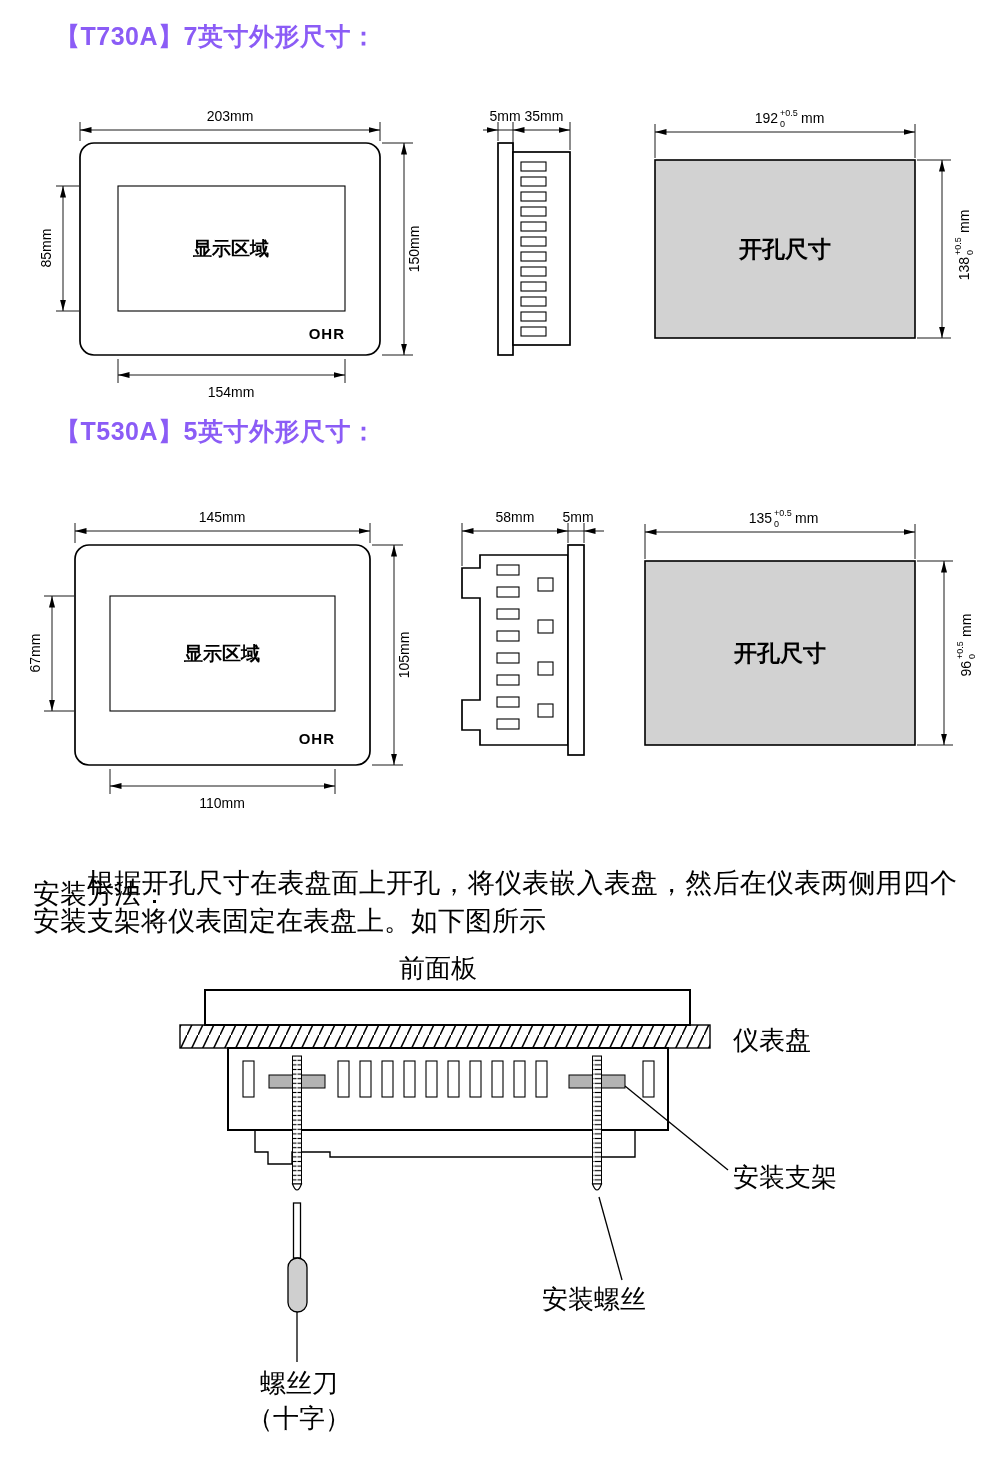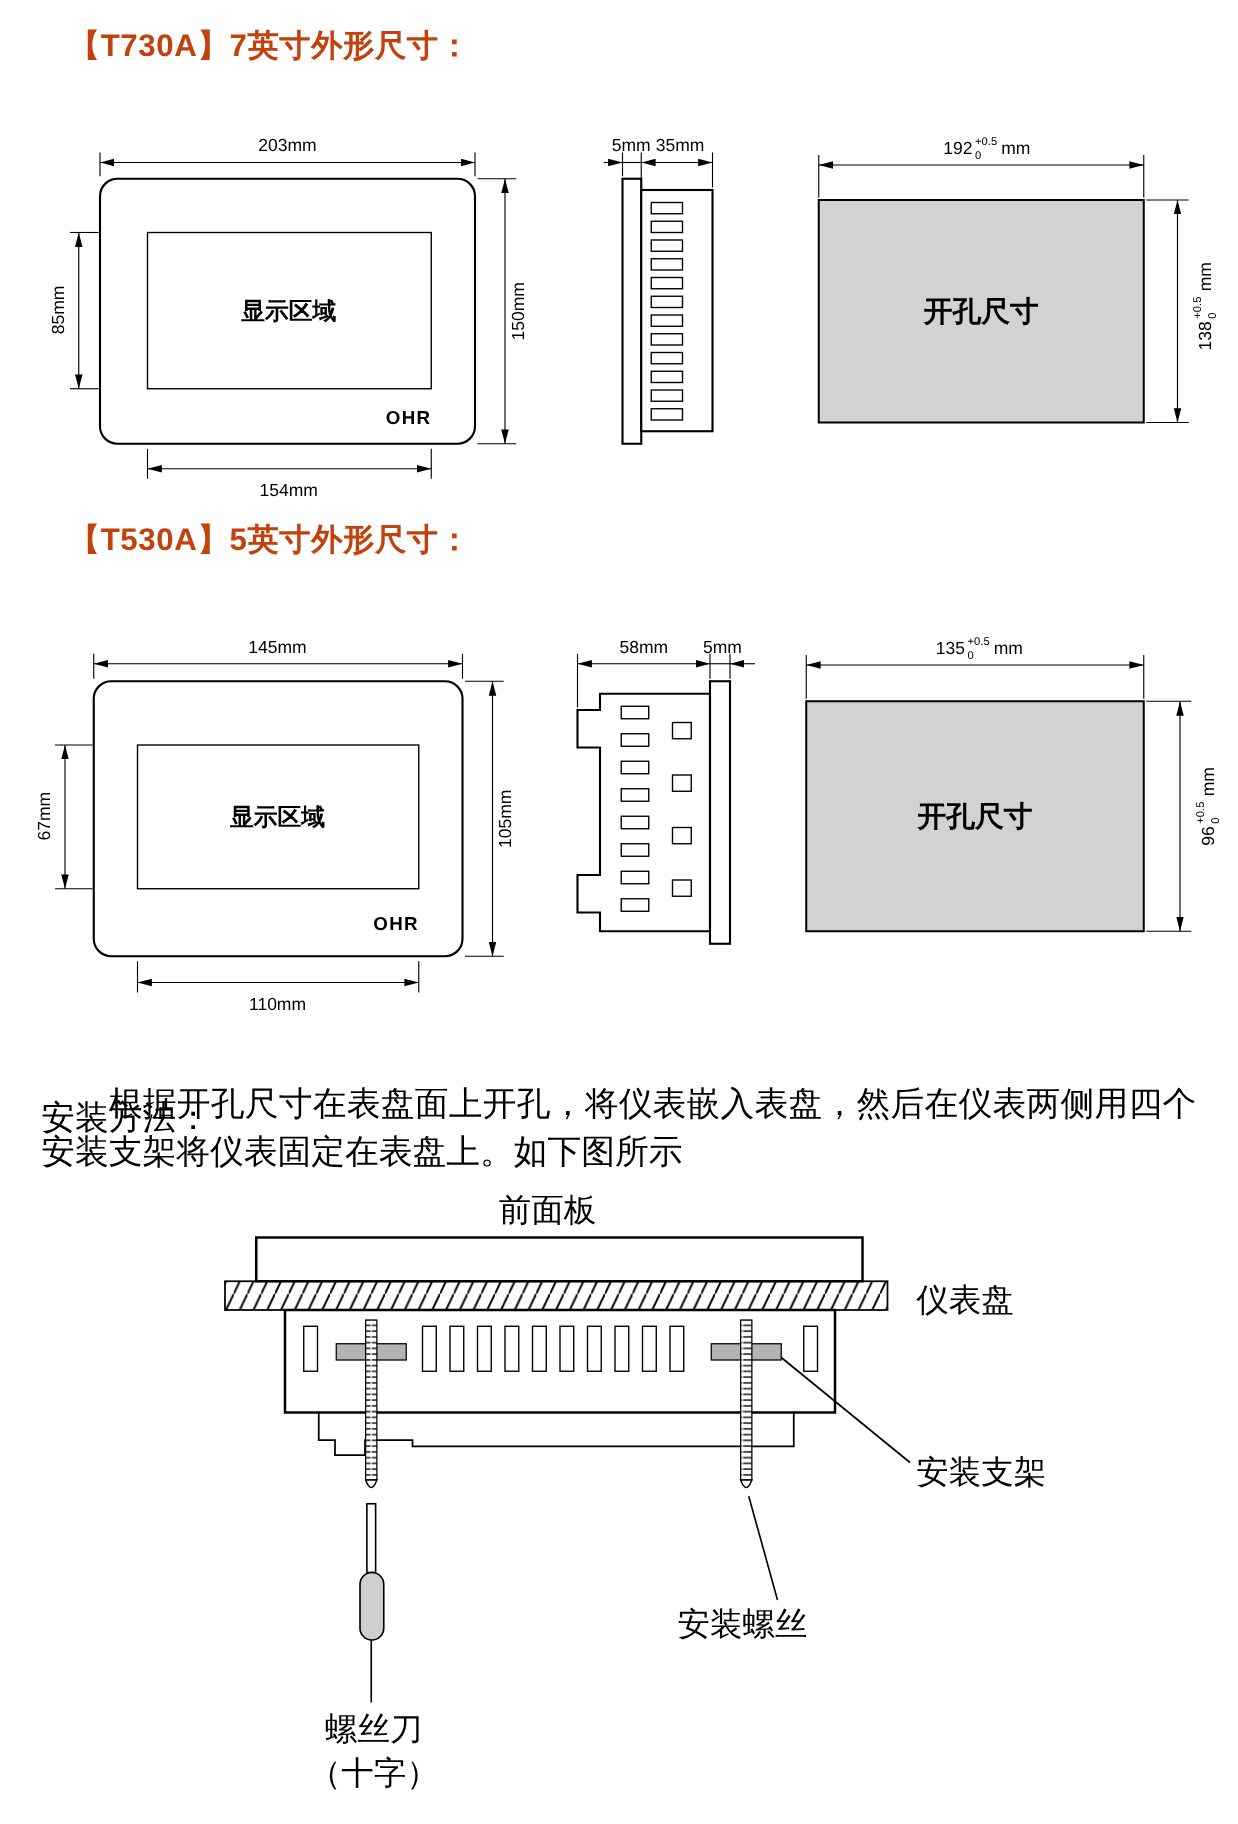--- a/index.html
+++ b/index.html
@@ -1,19 +1,19 @@
 <!DOCTYPE html>
 <html><head>
 <meta charset="utf-8">
 <style>
   html,body{margin:0;padding:0;background:#ffffff;}
   #page{position:relative;width:990px;height:1459px;background:#fff;overflow:hidden;
         font-family:"Liberation Sans",sans-serif;color:#000;}
   .sec-title{position:absolute;font-family:"Liberation Sans",sans-serif;font-weight:700;
-             font-size:25px;color:#c2410c;letter-spacing:.5px;white-space:nowrap;}
+             font-size:25px;color:#8b5cf6;letter-spacing:.5px;white-space:nowrap;}
   .cn-serif{font-family:"Liberation Serif","DejaVu Serif",serif;}
   #install-heading{position:absolute;left:33px;top:828px;font-size:27px;margin-top:48px;}
   #install-para{position:absolute;left:33px;top:864px;width:924px;font-size:27px;
                 line-height:38px;text-indent:2em;text-align:justify;}
   svg.canvas{position:absolute;left:0;top:0;}
   svg text{fill:#000;}
   .dim-t{font-family:"Liberation Sans",sans-serif;font-size:14px;}
   .dim-s{font-family:"Liberation Sans",sans-serif;font-size:9px;}
   .lbl-b{font-family:"Liberation Serif","DejaVu Serif",serif;font-weight:700;}
   .lbl{font-family:"Liberation Serif","DejaVu Serif",serif;}

